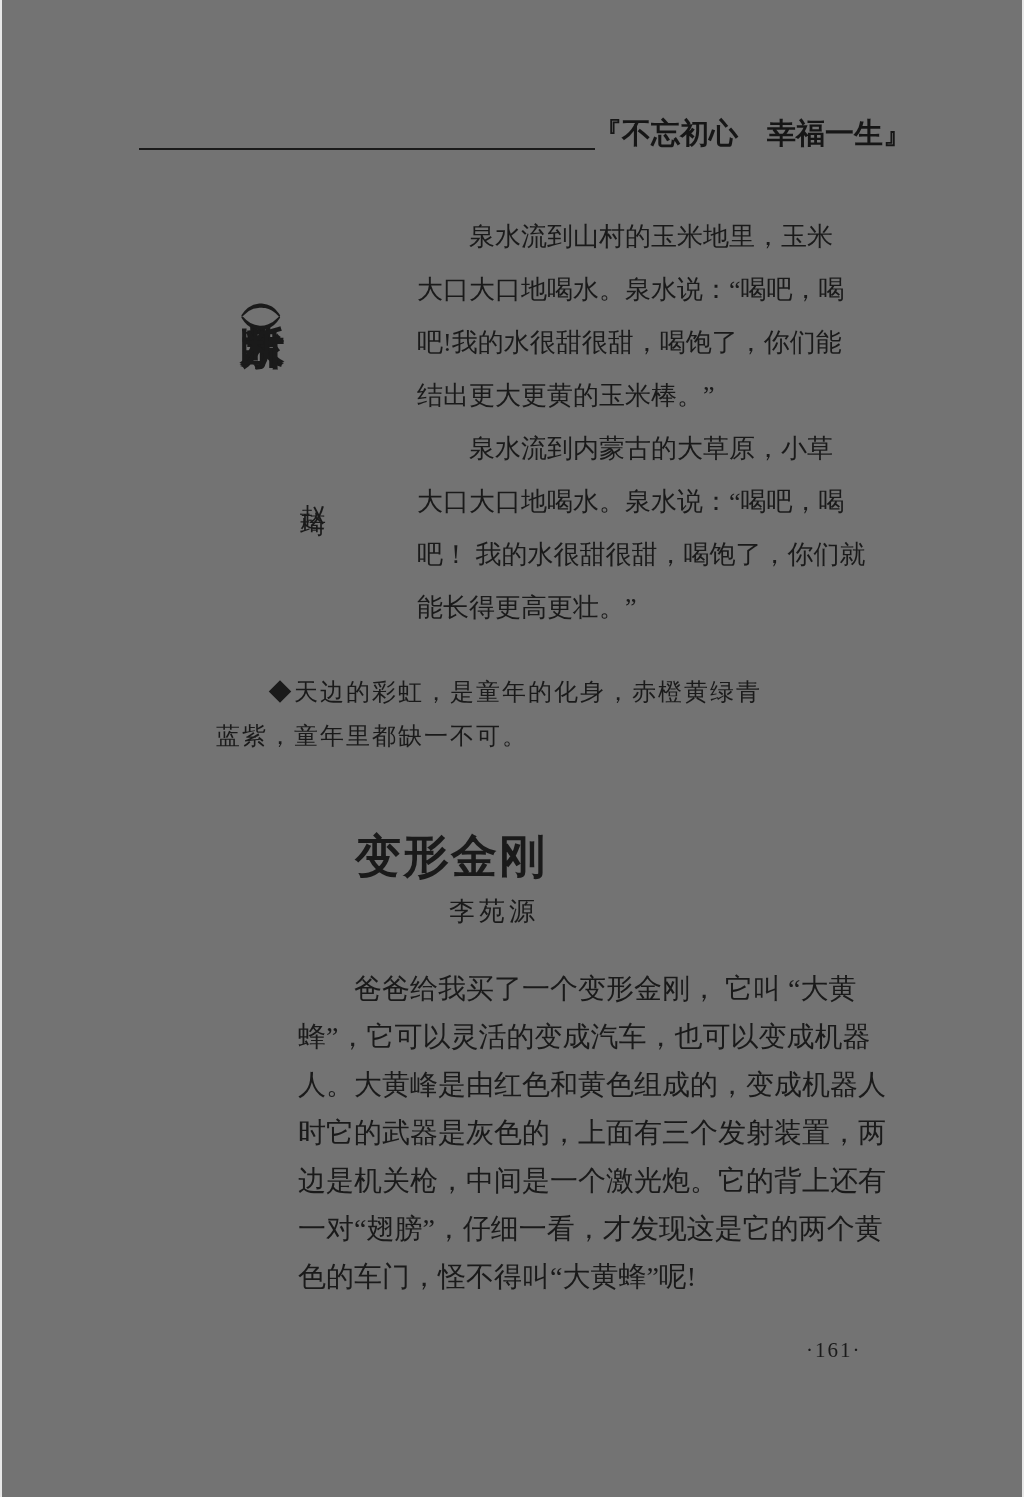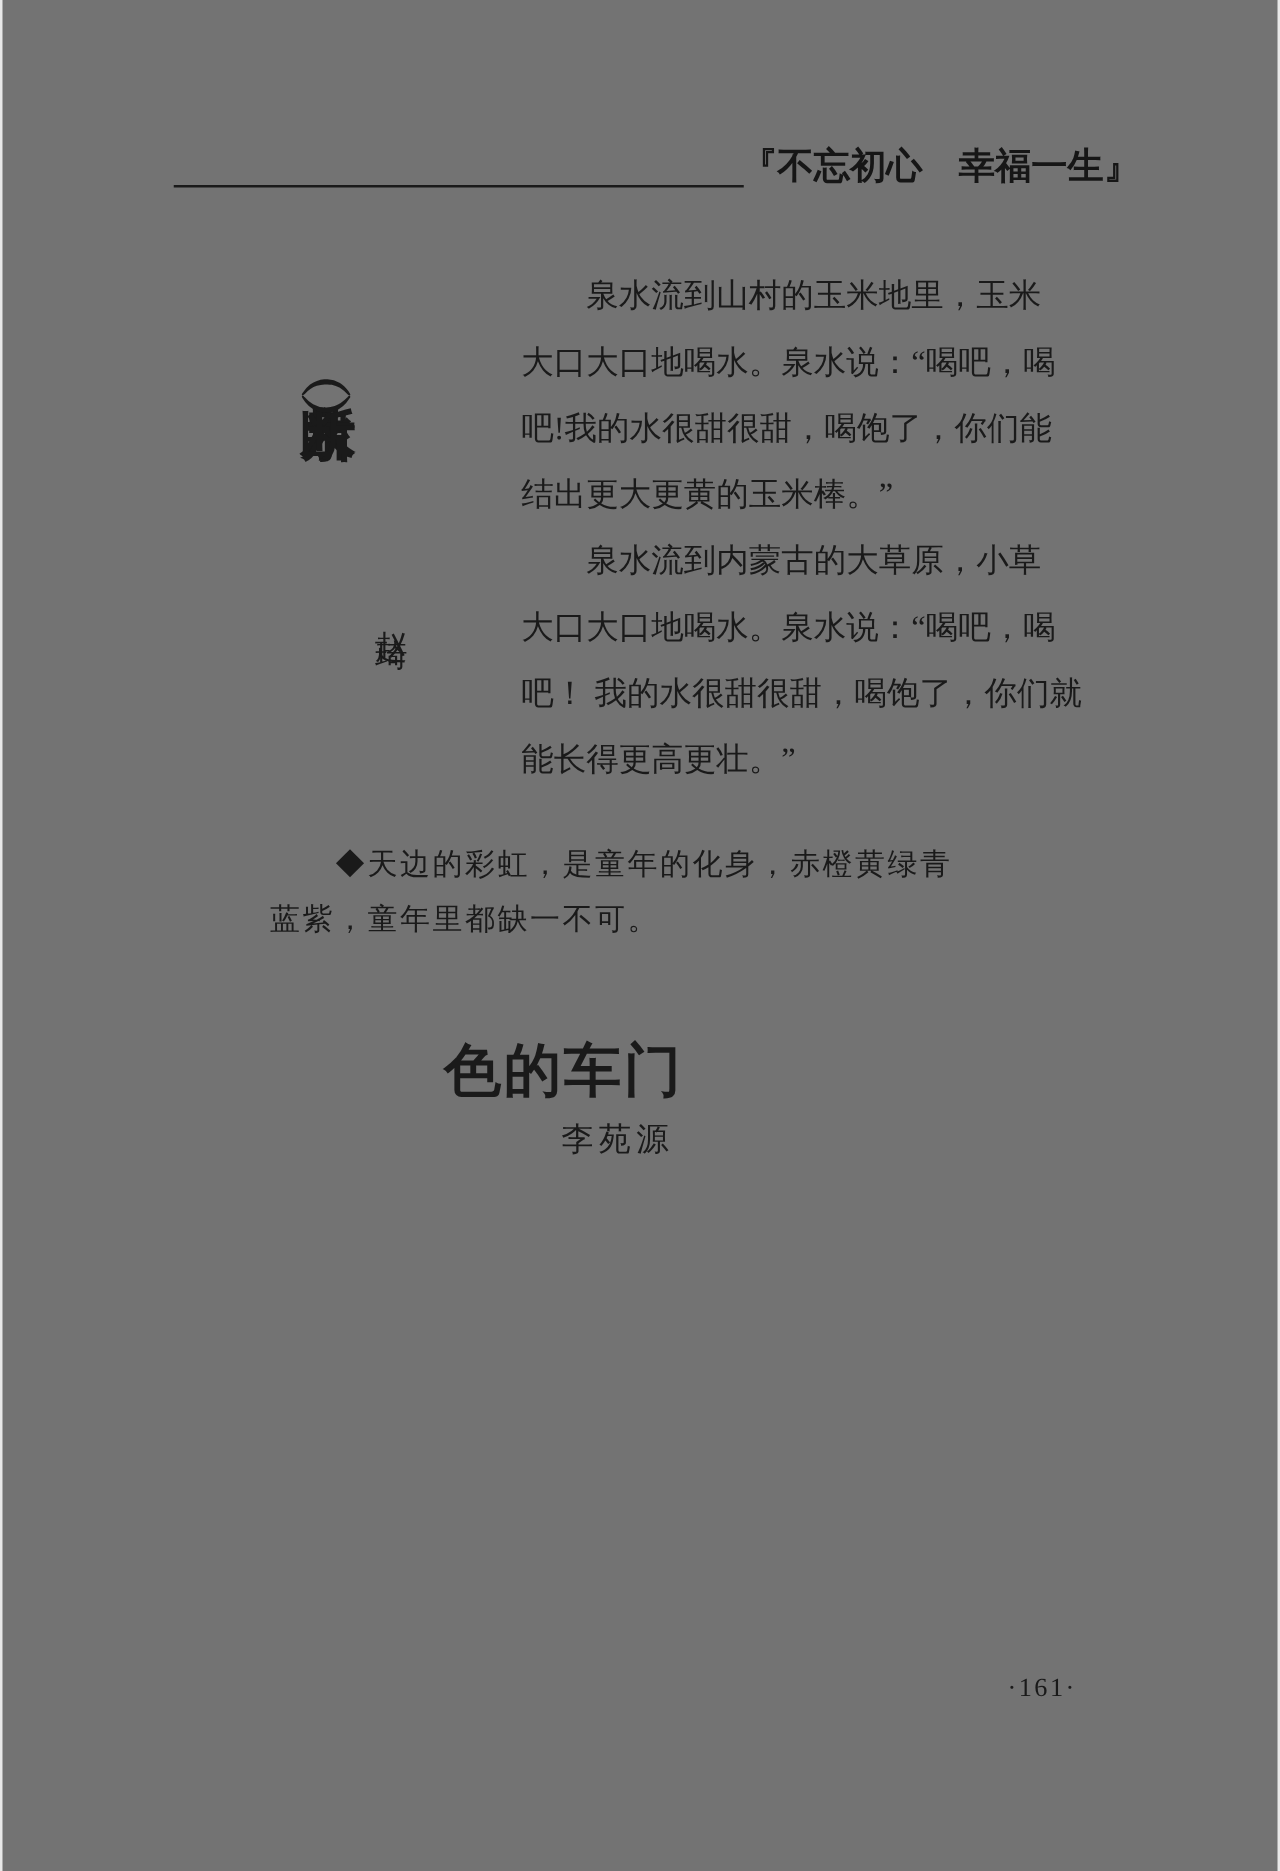--- a/index.html
+++ b/index.html
@@ -140,20 +140,27 @@
 吧!我的水很甜很甜，喝饱了，你们能
 结出更大更黄的玉米棒。”
 　　泉水流到内蒙古的大草原，小草
 大口大口地喝水。泉水说：“喝吧，喝
 吧！ 我的水很甜很甜，喝饱了，你们就
 能长得更高更壮。”</div>
 
   <div class="aphorism">　　◆天边的彩虹，是童年的化身，赤橙黄绿青
 蓝紫，童年里都缺一不可。</div>
 
-  <div class="a2-title">色的车门</div>
+  <div class="a2-title">变形金刚</div>
 
   <div class="a2-author">李苑源</div>
 
+  <div class="a2-body">　　爸爸给我买了一个变形金刚， 它叫 “大黄
+蜂”，它可以灵活的变成汽车，也可以变成机器
+人。大黄峰是由红色和黄色组成的，变成机器人
+时它的武器是灰色的，上面有三个发射装置，两
+边是机关枪，中间是一个激光炮。它的背上还有
+一对“翅膀”，仔细一看，才发现这是它的两个黄
+色的车门，怪不得叫“大黄蜂”呢!</div>
 
   <div class="page-number">·161·</div>
 
 </div>
 
 </body></html>

